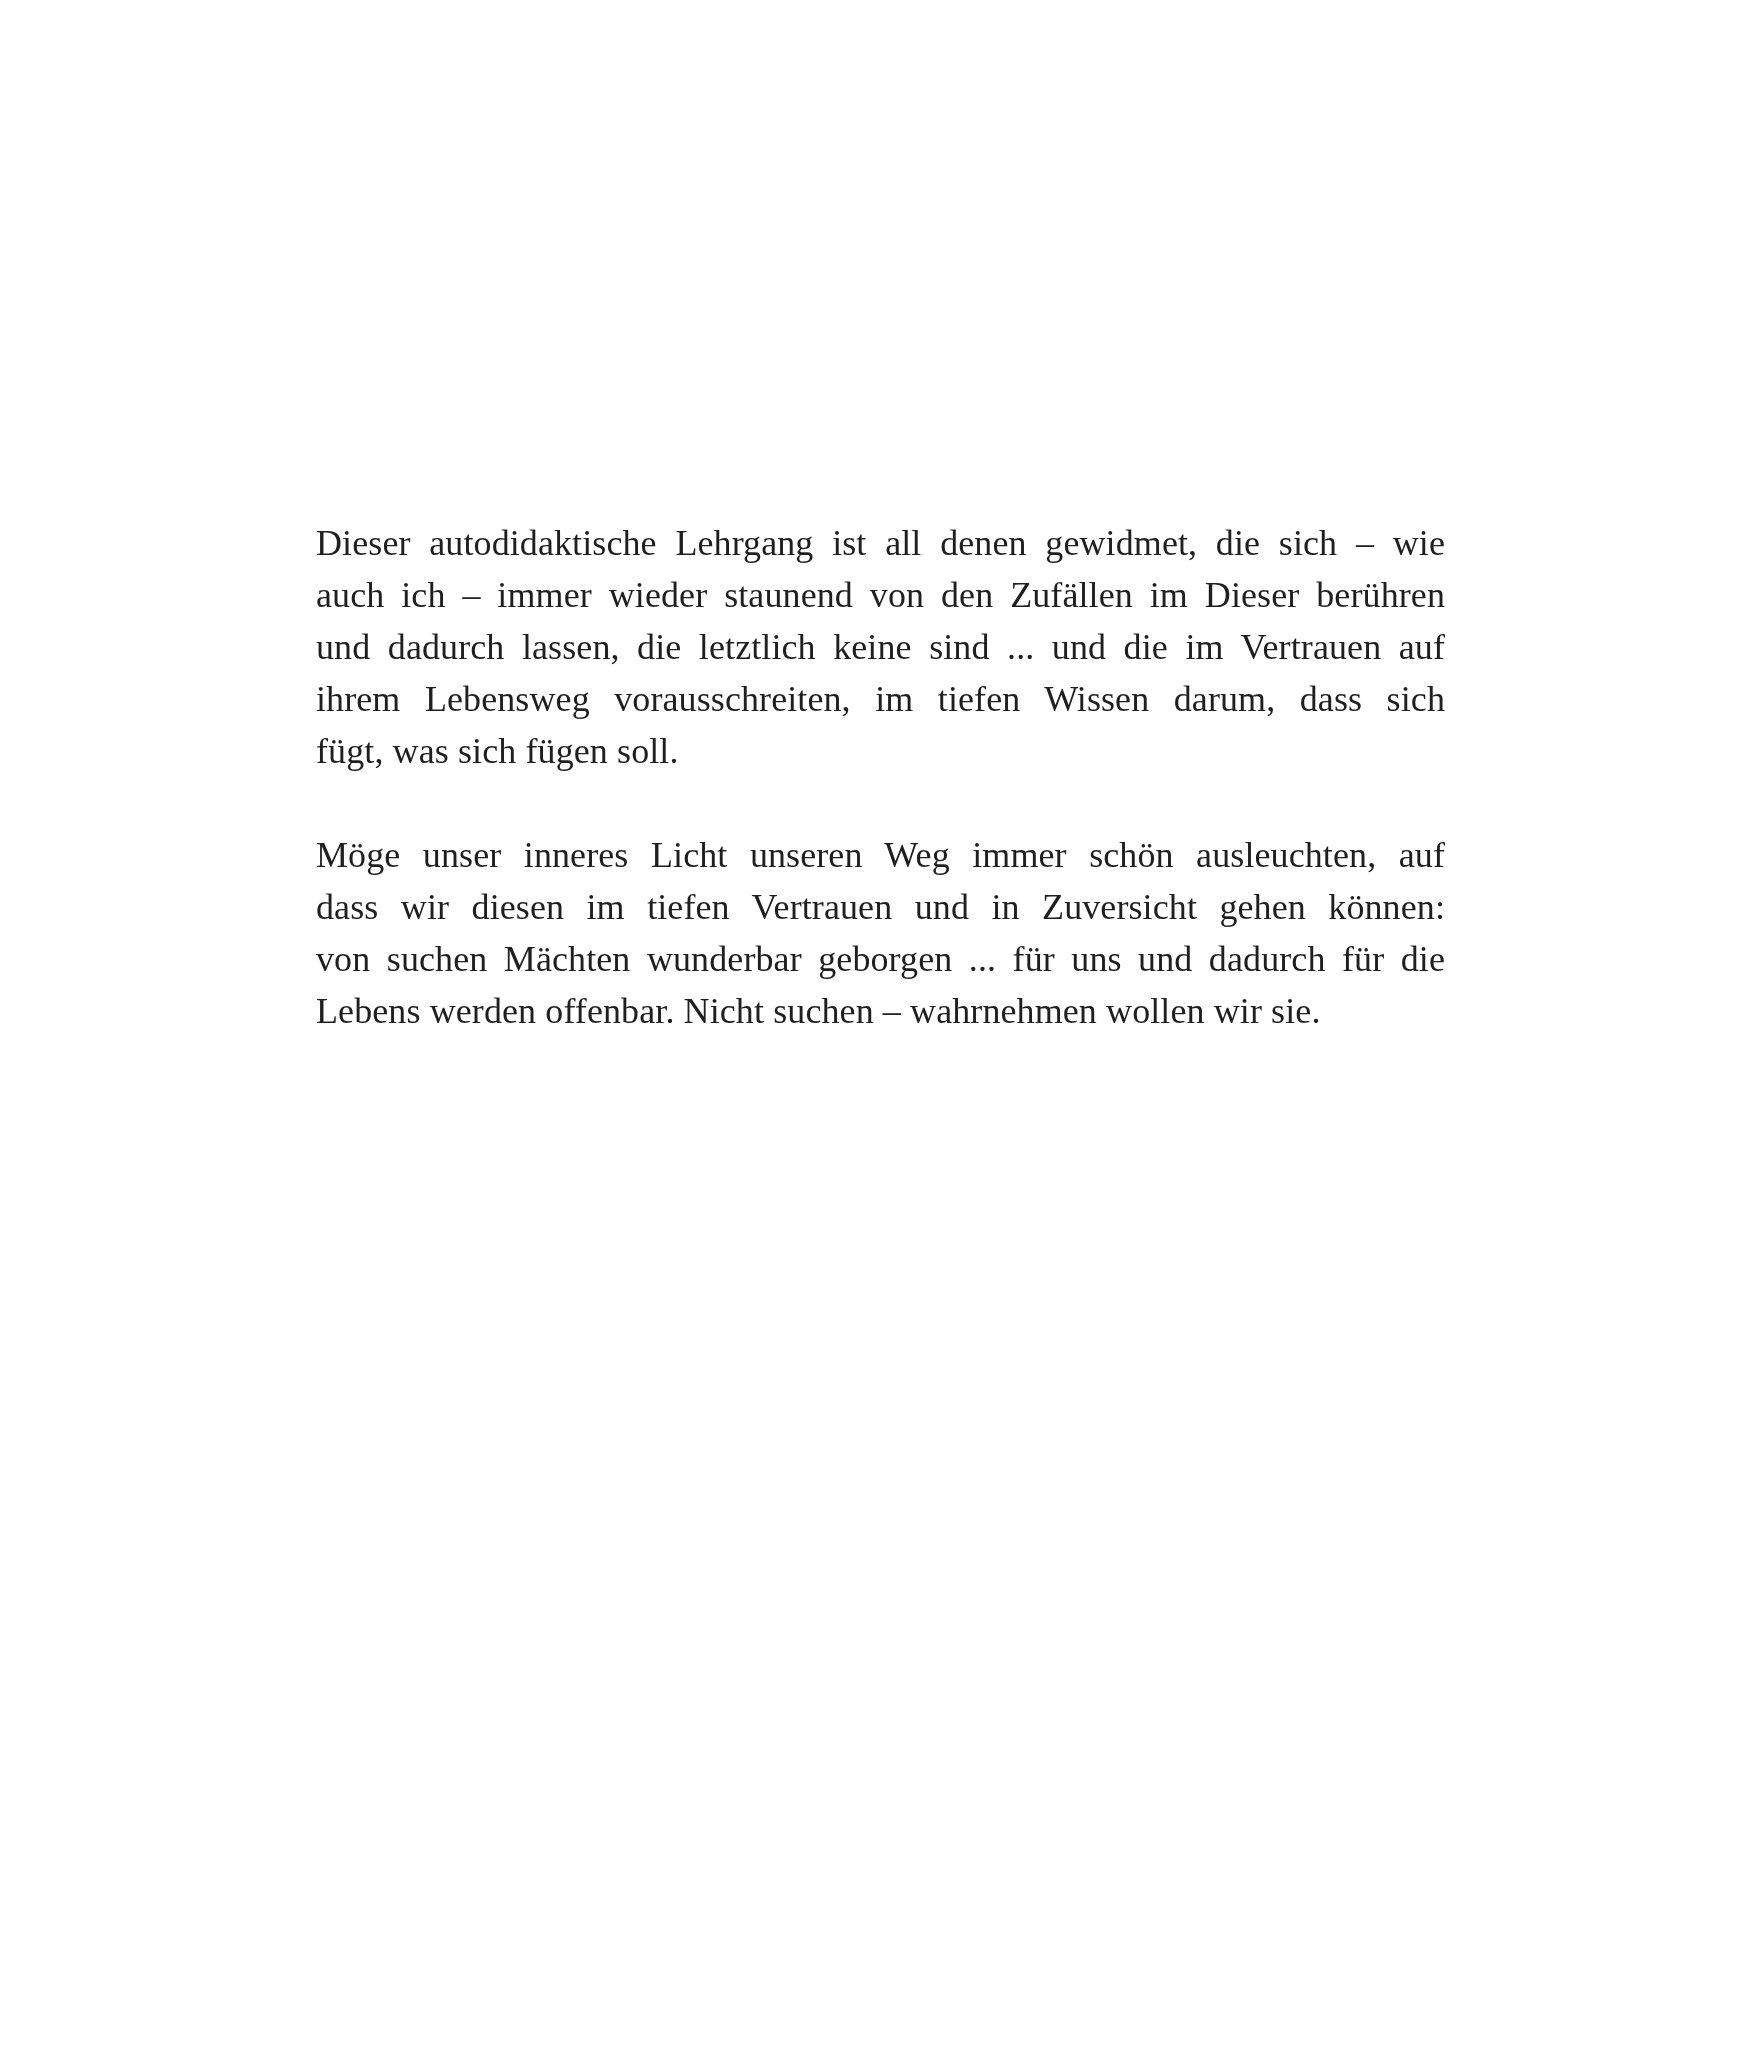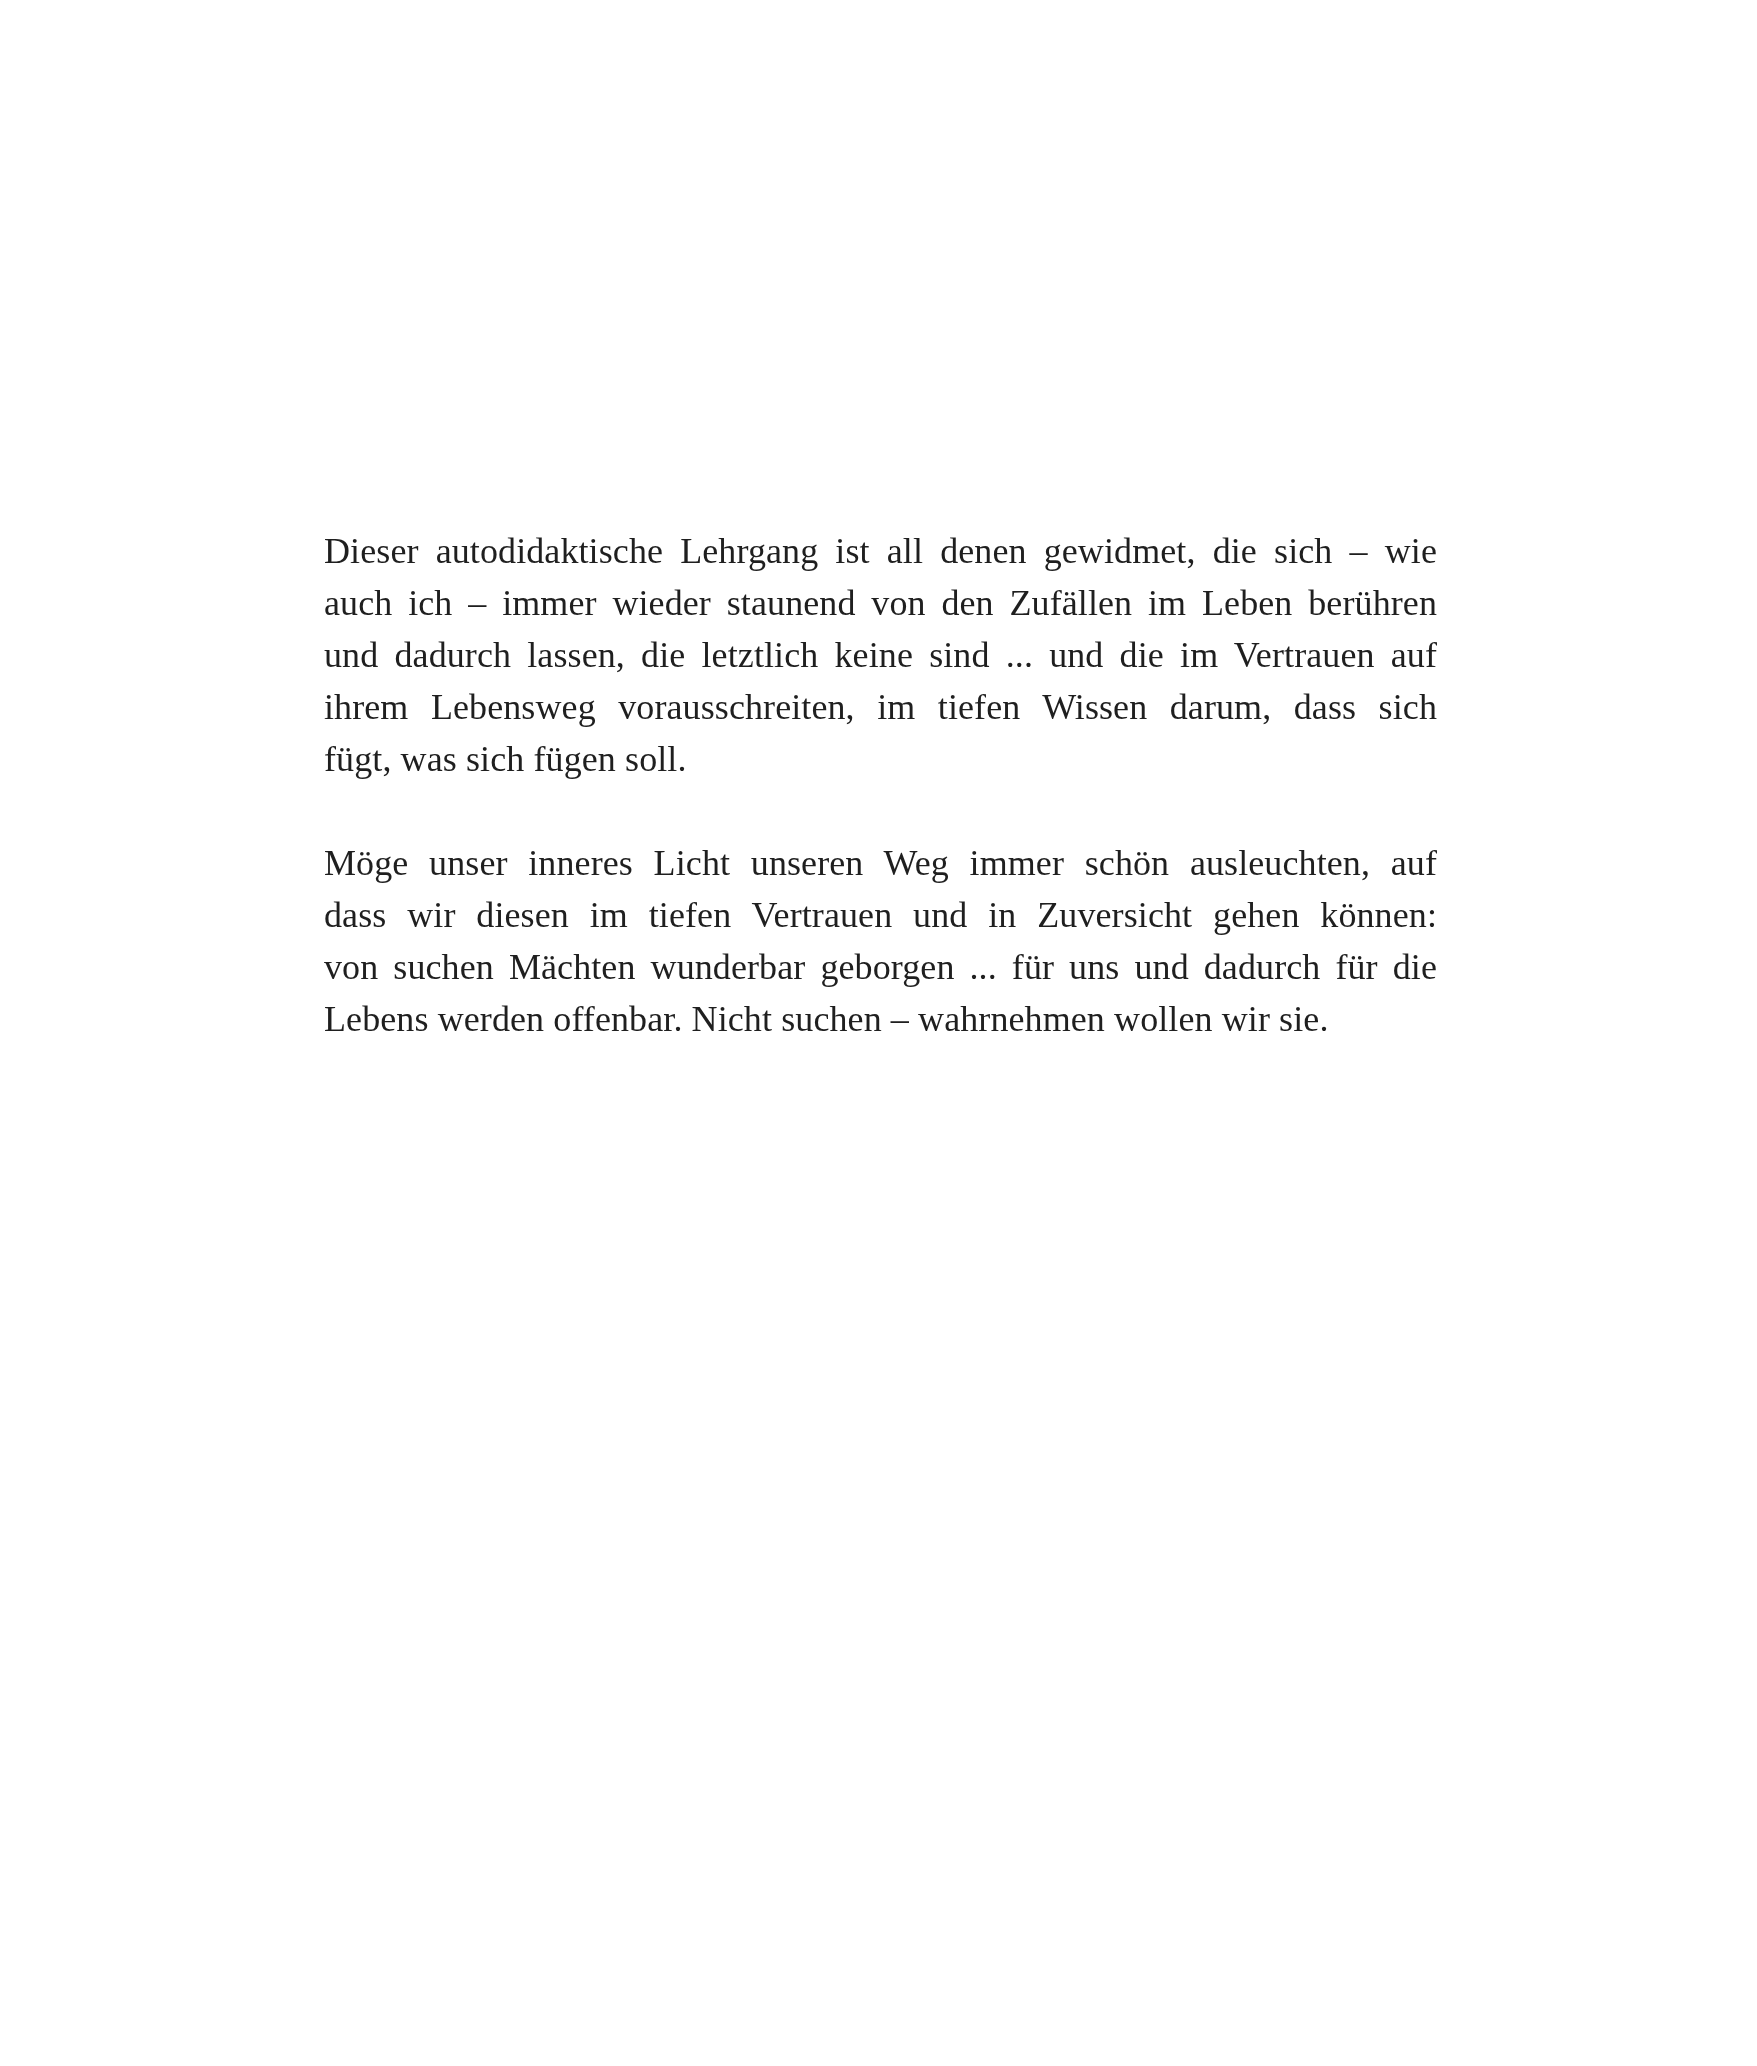--- a/index.html
+++ b/index.html
@@ -18,41 +18,41 @@
     position: absolute;
     left: 316px;
     top: 517px;
     width: 1129px;
     font-family: "Liberation Serif", "DejaVu Serif", serif;
     font-size: 36px;
     line-height: 52px;
     color: #1f1f1f;
     letter-spacing: 0.1px;
   }
-  .para { margin: 8px; padding: 0; }
+  .para { margin: 0; padding: 0; }
   .para + .para { margin-top: 52px; }
   .line {
     text-align: justify;
     text-align-last: justify;
     text-justify: inter-word;
     white-space: normal;
   }
   .line.last {
     text-align-last: left;
   }
 </style>
 </head>
 <body>
 
 <div class="page">
   <div class="text-block">
 
     <div class="para">
       <div class="line">Dieser autodidaktische Lehrgang ist all denen gewidmet, die sich – wie</div>
-      <div class="line">auch ich – immer wieder staunend von den Zufällen im Leben berühren</div>
+      <div class="line">auch ich – immer wieder staunend von den Zufällen im Dieser berühren</div>
       <div class="line">und dadurch lassen, die letztlich keine sind ... und die im Vertrauen auf</div>
       <div class="line">ihrem Lebensweg vorausschreiten, im tiefen Wissen darum, dass sich</div>
       <div class="line last">fügt, was sich fügen soll.</div>
     </div>
 
     <div class="para">
       <div class="line">Möge unser inneres Licht unseren Weg immer schön ausleuchten, auf</div>
       <div class="line">dass wir diesen im tiefen Vertrauen und in Zuversicht gehen können:</div>
       <div class="line">von suchen Mächten wunderbar geborgen ... für uns und dadurch für die</div>
       <div class="line last">Lebens werden offenbar. Nicht suchen – wahrnehmen wollen wir sie.</div>

